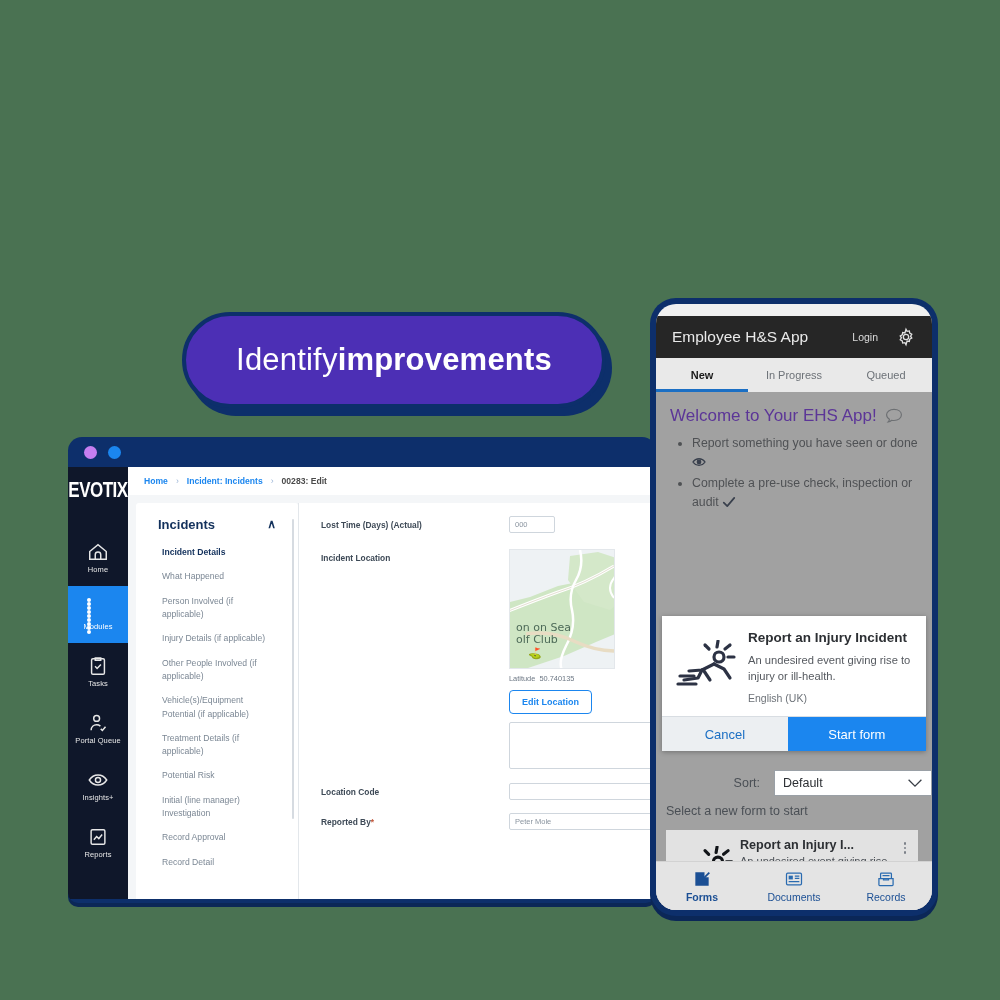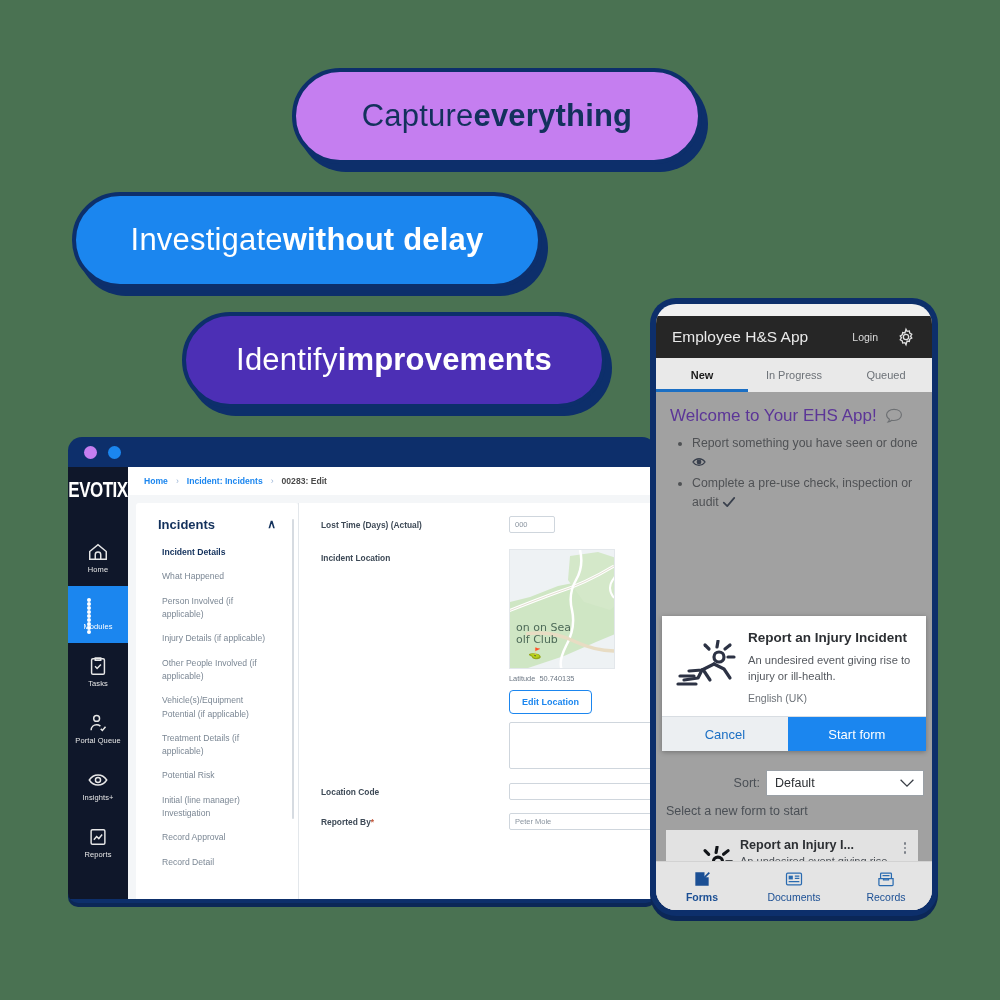--- a/index.html
+++ b/index.html
@@ -186,21 +186,21 @@
   }
   #modal-body{display:flex;padding:14px 12px 12px 10px;gap:10px;}
   #modal-icon{width:66px;flex:none;display:flex;align-items:center;justify-content:center;}
   #modal-text h4{margin:0 0 6px 0;font-size:13.5px;font-weight:700;color:#2c2f33;line-height:1.25;}
   #modal-text p{margin:0 0 8px 0;font-size:11.2px;line-height:1.4;color:#55595f;}
   #modal-text .lang{font-size:10.5px;color:#6d7278;}
   #modal-actions{display:flex;border-top:1px solid #d8dde2;}
   #modal-cancel{flex:1;height:34px;background:#eceff2;color:#1b6fc4;font-size:13px;display:flex;align-items:center;justify-content:center;}
   #modal-start{flex:1.1;height:34px;background:#1b86ef;color:#fff;font-size:13px;display:flex;align-items:center;justify-content:center;}
 
-  #sort-row{position:absolute;left:0;right:0;top:378px;display:flex;align-items:center;justify-content:flex-end;padding-right:8px;gap:6px;}
+  #sort-row{position:absolute;left:0;right:0;top:378px;display:flex;align-items:center;justify-content:flex-end;gap:14px;}
   #sort-label{font-size:12.5px;color:#4a4f55;}
   #sort-select{
     width:158px;height:26px;border:1px solid #9aa0a6;background:#fff;display:flex;align-items:center;
     padding:0 8px;font-size:12.5px;color:#2c2f33;justify-content:space-between;box-sizing:border-box;
   }
   #select-hint{position:absolute;left:10px;top:412px;font-size:12.5px;color:#4a4f55;}
 
   .form-card{
     position:absolute;left:10px;width:252px;background:#e2e2e2;
     display:flex;padding:8px 6px 8px 4px;box-sizing:border-box;
@@ -221,28 +221,20 @@
   }
   .bnav{flex:1;display:flex;flex-direction:column;align-items:center;justify-content:center;gap:2px;color:#1b4f94;}
   .bnav .bn-lbl{font-size:10.5px;}
   .bnav.active .bn-lbl{font-weight:700;}
 </style>
 </head>
 <body>
 
 <div class="stage">
 
-  <div class="pill" id="pill-capture">
-    <span>Capture </span>
-      <b>everything</b>
-  </div>
-  <div class="pill" id="pill-investigate">
-    <span>Investigate </span>
-      <b>without delay</b>
-  </div>
   <div class="pill" id="pill-identify">
     <span>Identify </span>
       <b>improvements</b>
   </div>
 
   <div id="desktop">
     <div id="desktop-titlebar">
       <span class="dot purple"></span>
       <span class="dot blue"></span>
     </div>

